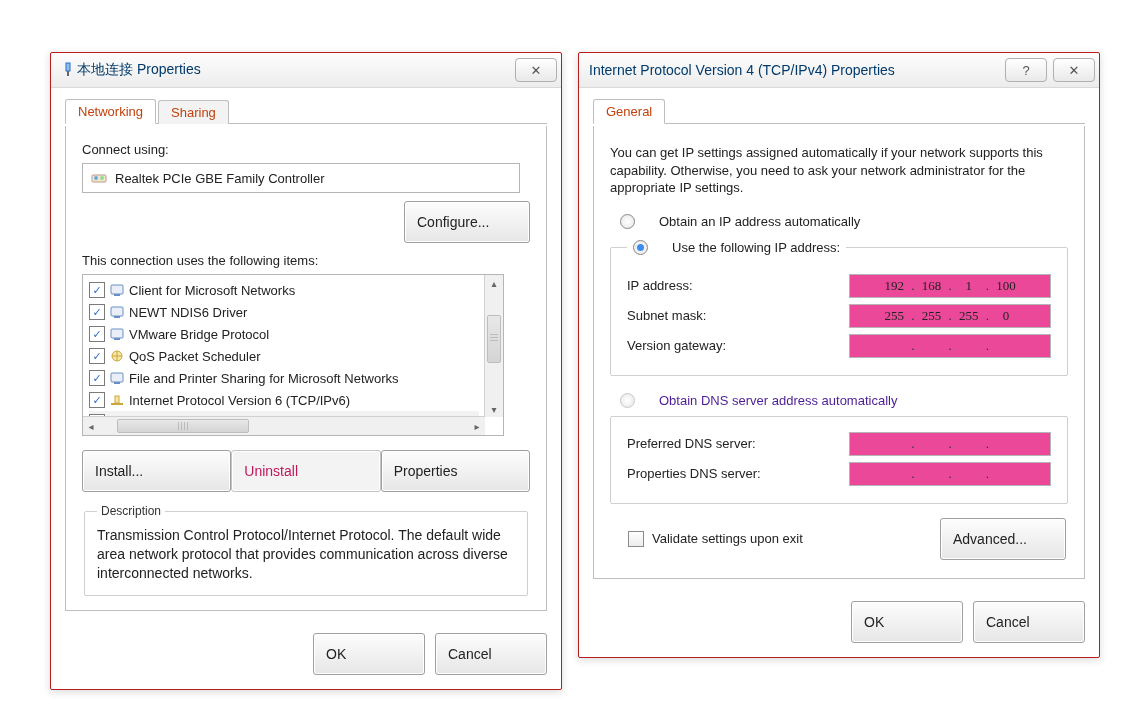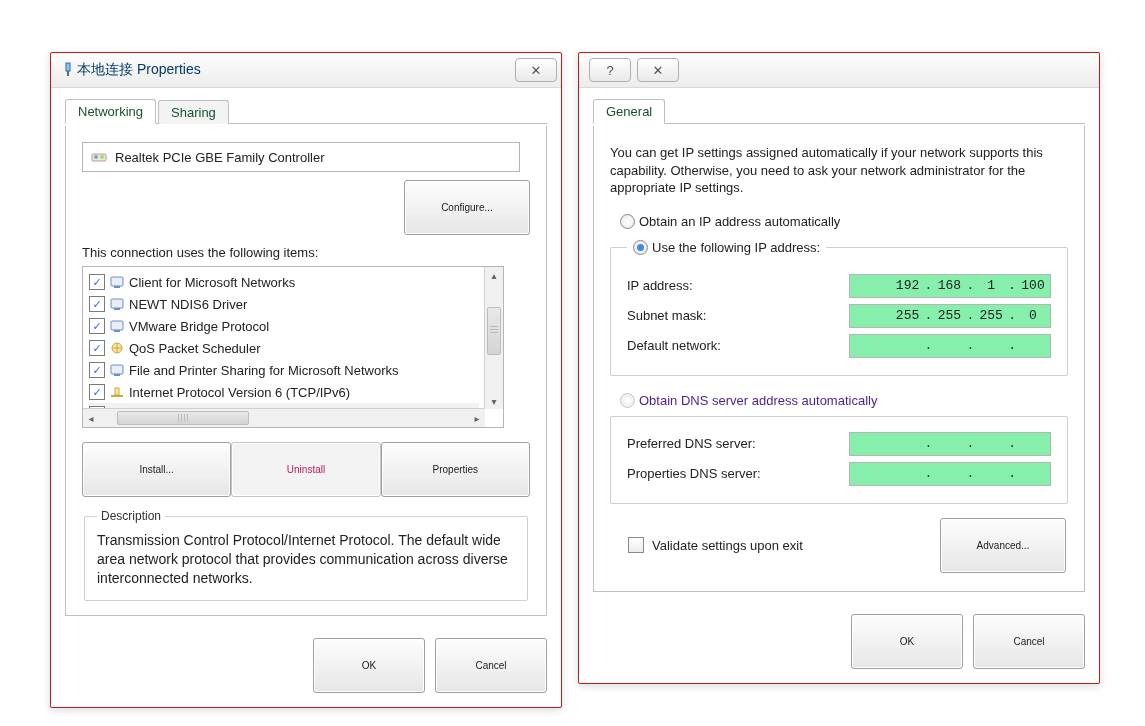--- a/index.html
+++ b/index.html
@@ -4,27 +4,27 @@
 <style>
   html,body{margin:0;padding:0;background:#fff;font-family:"Segoe UI",Tahoma,Arial,sans-serif;font-size:13px;color:#222}
   .stage{width:1145px;height:726px;position:relative}
   .dialog{position:absolute;border:1px solid #b91c1c;border-radius:2px;background:#fff;box-shadow:0 2px 8px rgba(0,0,0,.15)}
   .titlebar{display:flex;align-items:center;height:34px;padding:0 4px 0 10px;border-bottom:1px solid #d9d9d9;border-radius:6px 6px 0 0;background:linear-gradient(#fdfdfd,#ececec)}
   .titlebar .title{flex:1;font-size:14px;color:#003a6a}
   .titlebar .tbbtns{display:flex;gap:6px}
   .tbbtn{width:40px;height:22px;border:1px solid #b0b0b0;border-radius:4px;background:linear-gradient(#fff,#e9e9e9);display:flex;align-items:center;justify-content:center;color:#555;font-family:Arial,sans-serif}
   .dlgbody{padding:10px 14px 14px 14px}
   .tabstrip{display:flex;align-items:flex-end;border-bottom:1px solid #bfbfbf;margin-bottom:2px}
-  .tab{padding:4px 12px;border:1px solid #bfbfbf;border-bottom:none;background:#f3f3f3;border-radius:3px 3px 0 0;font-size:13px;margin-right:2px;position:relative;top:1px;color:#14532d}
+  .tab{padding:4px 12px;border:1px solid #bfbfbf;border-bottom:none;background:#f3f3f3;border-radius:3px 3px 0 0;font-size:13px;margin-right:2px;position:relative;top:1px;color:#c2410c}
   .tab.active{background:#fff;font-weight:400;top:1px;border-bottom:1px solid #fff}
   .panel{border:1px solid #bfbfbf;border-top:none;background:#fff;padding:16px 16px 14px 16px}
   .lbl{font-size:13px;margin-bottom:6px}
   .adapterbox{border:1px solid #b5b5b5;background:#fff;padding:6px 8px;display:flex;align-items:center;gap:8px;width:420px}
   .smicon{width:16px;height:16px;display:inline-block}
-  .btn{border:1px solid #9f9f9f;border-radius:3px;background:linear-gradient(#fdfdfd,#e6e6e6);padding:21px 12px;font-size:10px;color:#222;min-width:80px;text-align:center;box-shadow:0 0 0 1px #fff inset}
+  .btn{border:1px solid #9f9f9f;border-radius:3px;background:linear-gradient(#fdfdfd,#e6e6e6);padding:12px 12px;font-size:14px;color:#222;min-width:80px;text-align:left;box-shadow:0 0 0 1px #fff inset}
   .btn.disabled{color:#be185d;border-color:#c4c4c4;background:#f3f3f3}
   .rowr{display:flex;justify-content:flex-end;margin-top:8px}
   .listbox{border:1px solid #b5b5b5;background:#fff;height:160px;position:relative;margin-top:6px;width:420px}
   .listitems{position:absolute;left:0;right:18px;top:0;bottom:18px;overflow:hidden;padding:4px 6px}
   .li{display:flex;align-items:center;gap:4px;height:22px;font-size:13px;white-space:nowrap}
   .li.sel{background:#f2f2f2}
   .chk{width:14px;height:14px;border:1px solid #7a7a7a;background:#fff;display:inline-flex;align-items:center;justify-content:center;font-size:11px;color:#2a6dc9}
   .vscroll{position:absolute;right:0;top:0;bottom:18px;width:18px;background:#f0f0f0;border-left:1px solid #d0d0d0;display:flex;flex-direction:column;align-items:center;justify-content:space-between}
   .sarrow{width:16px;height:16px;display:flex;align-items:center;justify-content:center;color:#666;font-size:10px}
   .thumb{width:12px;height:46px;background:linear-gradient(#e8e8e8,#d4d4d4);border:1px solid #bdbdbd;border-radius:2px;position:absolute;top:40px;right:2px}
@@ -37,27 +37,27 @@
   fieldset.desc{border:1px solid #cfcfcf;border-radius:2px;margin-top:12px;padding:8px 12px 12px 12px}
   fieldset.desc legend{font-size:12px;padding:0 4px;color:#333}
   .desc-text{font-size:14px;line-height:1.35}
   .dlgfoot{display:flex;justify-content:flex-end;gap:10px;padding:8px 14px 14px 0}
   
   .intro{font-size:13px;line-height:1.35;margin:6px 4px 14px 4px}
   .radio{width:13px;height:13px;border:1px solid #888;border-radius:50%;display:inline-flex;align-items:center;justify-content:center;background:radial-gradient(#fff,#e6e6e6)}
   .radio .dot{width:7px;height:7px;border-radius:50%;background:#3b8ded;display:none}
   .radio.on .dot{display:block}
   .radio.off-disabled{border-color:#c7c7c7}
-  .radiorow{display:flex;align-items:center;gap:4px;font-size:13px;margin-left:14px;height:22px}
+  .radiorow{display:flex;align-items:center;gap:24px;font-size:13px;margin-left:14px;height:22px}
   .radiorow.disabled{color:#4c1d95}
   fieldset.grp{border:1px solid #cfcfcf;border-radius:2px;margin:4px 4px 14px 4px;padding:12px 16px 14px 16px}
   fieldset.grp legend{padding:0 6px;font-size:13px}
   .kv{display:flex;align-items:center;height:30px}
   .kv .k{flex:1;font-size:13px}
-  .ipbox{width:200px;border:1px solid #b5b5b5;background:#86efac;height:22px;display:flex;align-items:center;justify-content:flex-end;font-family:Liberation Mono, monospace;font-size:13px}
+  .ipbox{width:200px;border:1px solid #b5b5b5;background:#ec4899;height:22px;display:flex;align-items:center;justify-content:center;font-family:Liberation Serif, serif;font-size:13px}
   .ipbox span.sep{color:#333}
   .ipbox span.oct{width:34px;text-align:center}
   .checkrow{display:flex;align-items:center;gap:8px;margin-left:16px}
   .sqchk{width:14px;height:14px;border:1px solid #8a8a8a;background:linear-gradient(#fff,#ececec);display:inline-block}
   .advrow{display:flex;justify-content:space-between;align-items:center;margin:2px 6px 4px 6px}
   .netic{width:16px;height:16px;display:inline-block}
 </style>
 </head>
 <body>
 
@@ -77,20 +77,21 @@
             <span>✕</span>
           </div>
       </div>
     </div>
     <div class="dlgbody">
       <div class="tabstrip">
         <div class="tab active">Networking</div>
         <div class="tab">Sharing</div>
       </div>
       <div class="panel">
+        <div class="lbl">Connect using:</div>
         <div class="adapterbox">
           <span class="netic">
             <svg width="16" height="16">
                 <rect x="1" y="5" width="14" height="7" rx="1" fill="#f3e9c8" stroke="#b99"></rect>
                 <circle cx="5" cy="8" r="2" fill="#6aa7e8"></circle>
                 <circle cx="11" cy="8" r="2" fill="#8edc9a"></circle>
               </svg>
           </span>
           <span>Realtek PCIe GBE Family Controller</span>
         </div>
@@ -188,20 +189,21 @@
       </div>
     </div>
     <div class="dlgfoot">
       <div class="btn" style="min-width:86px">OK</div>
       <div class="btn" style="min-width:86px">Cancel</div>
     </div>
   </div>
 
   <div class="dialog" style="left:578px;top:52px;width:520px">
     <div class="titlebar">
+      <span class="title">Internet Protocol Version 4 (TCP/IPv4) Properties</span>
       <div class="tbbtns">
         <div class="tbbtn">
             <span>?</span>
           </div>
         <div class="tbbtn">
             <span>✕</span>
           </div>
       </div>
     </div>
     <div class="dlgbody">
@@ -242,21 +244,21 @@
                 <span class="oct">255</span>
                 <span class="sep">.</span>
                 <span class="oct">255</span>
                 <span class="sep">.</span>
                 <span class="oct">255</span>
                 <span class="sep">.</span>
                 <span class="oct">0</span>
               </div>
           </div>
           <div class="kv">
-            <div class="k">Default network:</div>
+            <div class="k">Version gateway:</div>
             <div class="ipbox">
                 <span class="oct"></span>
                 <span class="sep">.</span>
                 <span class="oct"></span>
                 <span class="sep">.</span>
                 <span class="oct"></span>
                 <span class="sep">.</span>
                 <span class="oct"></span>
               </div>
           </div>

